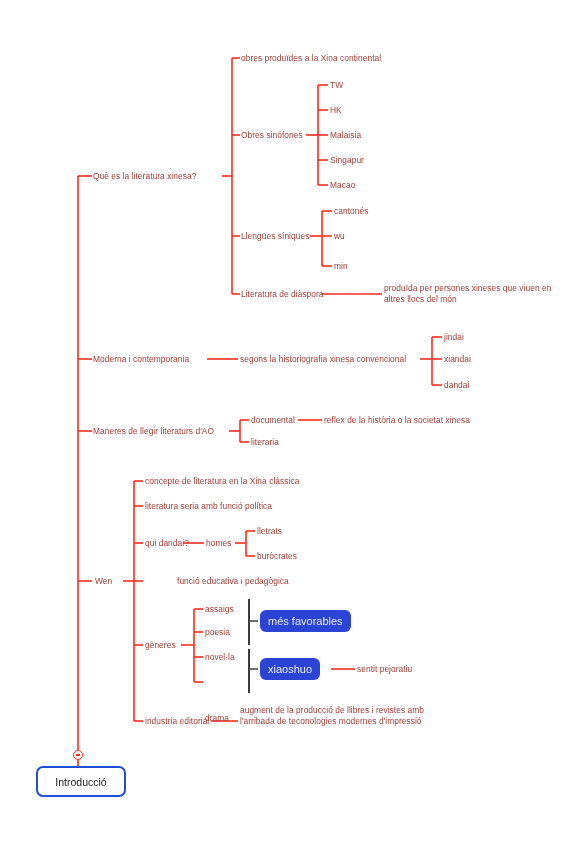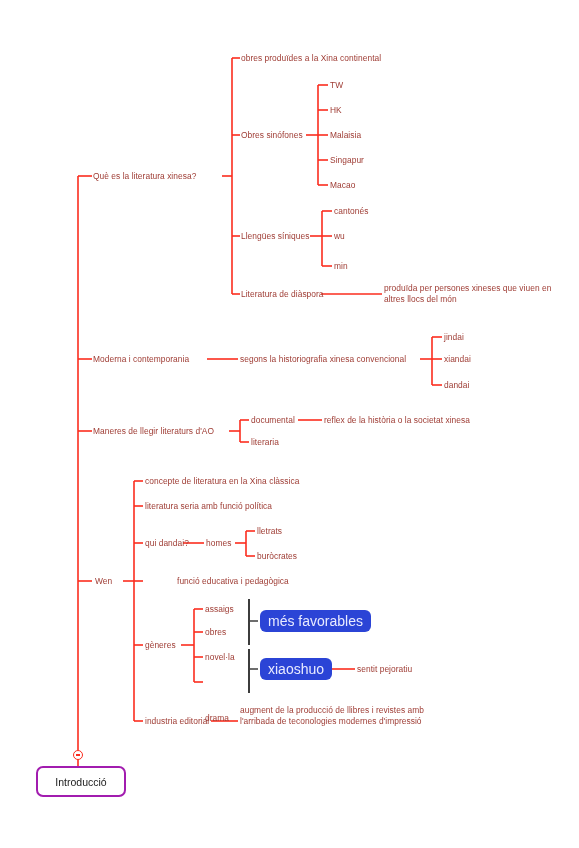--- a/index.html
+++ b/index.html
@@ -33,21 +33,21 @@
   }
   .node.wrap {
     white-space: normal;
   }
   .root-box {
     position: absolute;
     left: 36px;
     top: 766px;
     width: 90px;
     height: 31px;
-    border: 2px solid #a21caf;
+    border: 2px solid #1d4ed8;
     border-radius: 7px;
     background: #ffffff;
     box-sizing: border-box;
     display: flex;
     align-items: center;
     justify-content: center;
   }
   .root-label {
     color: #1a1a1a;
     font-size: 10.5px;
@@ -71,21 +71,21 @@
     top: 3.4px;
     width: 4.2px;
     height: 1.3px;
     background: #fb2c1e;
   }
   .chip {
     position: absolute;
     background: #2b44d6;
     border-radius: 6px;
     color: #e8eaff;
-    font-size: 14px;
+    font-size: 11px;
     display: flex;
     align-items: center;
     justify-content: center;
     box-sizing: border-box;
     padding: 0 8px;
     height: 22px;
   }
   .graybar {
     position: absolute;
     width: 1.6px;
@@ -220,21 +220,21 @@
 
   <div class="node" style="left:145px; top:538px;">qui dandai?</div>
   <div class="node" style="left:206px; top:538px;">homes</div>
   <div class="node" style="left:257px; top:526px;">lletrats</div>
   <div class="node" style="left:257px; top:551px;">buròcrates</div>
 
   <div class="node" style="left:145px; top:576px;padding-left:32px;">funció educativa i pedagògica</div>
 
   <div class="node" style="left:145px; top:640px;">gèneres</div>
   <div class="node" style="left:205px; top:604px;">assaigs</div>
-  <div class="node" style="left:205px; top:627px;">obres</div>
+  <div class="node" style="left:205px; top:627px;">poesia</div>
   <div class="node" style="left:205px; top:652px;">novel·la</div>
   <div class="node" style="left:205px; top:677px;margin-top:36px;">drama</div>
 
   <div class="chip" style="left:260px; top:610px;">més favorables</div>
   <div class="chip" style="left:260px; top:658px;">xiaoshuo</div>
   <div class="node" style="left:357px; top:664px;">sentit pejoratiu</div>
 
   <div class="node" style="left:145px; top:716px;">industria editorial</div>
   <div class="node wrap" style="left:240px; top:705px; width:190px;">augment de la producció de llibres i revistes amb l'arribada de teconologies modernes d'impressió</div>
 

